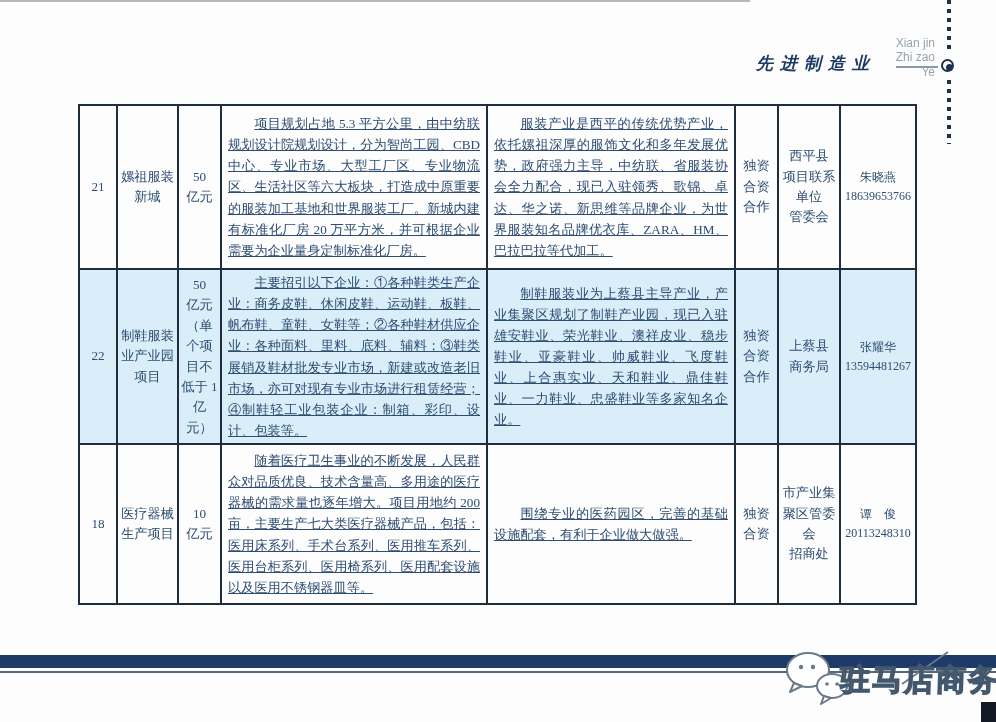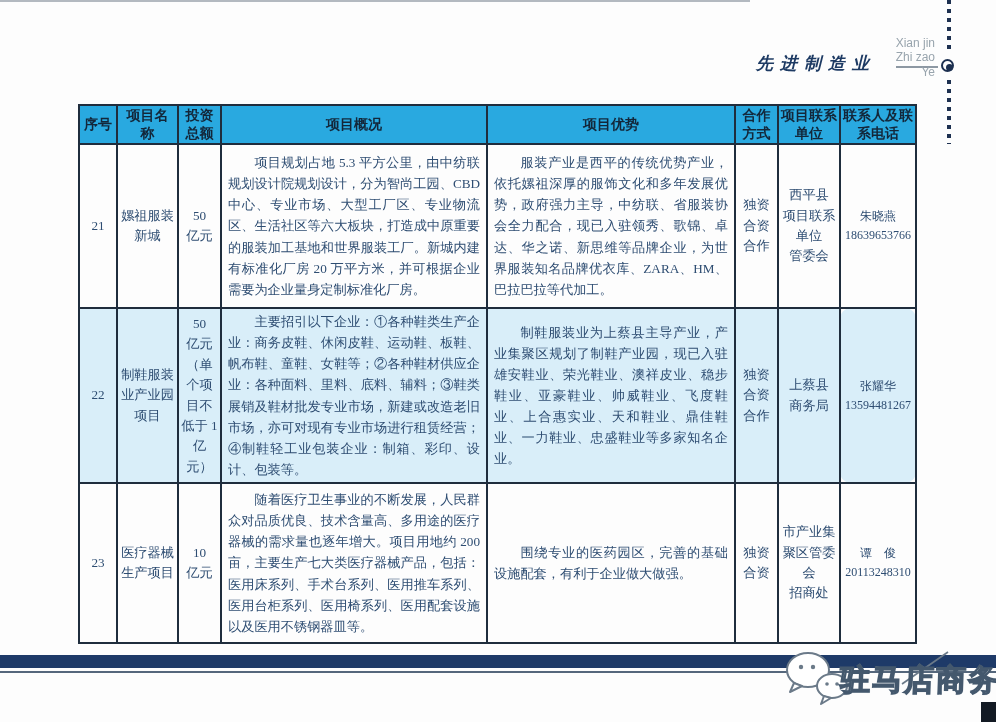--- a/index.html
+++ b/index.html
@@ -56,25 +56,25 @@
   }
   table.projects th {
     background: #29a9e0; color: #13273a;
     font-size: 14px; font-weight: bold; line-height: 1.25;
     text-align: center; padding: 1px 2px;
   }
   td.center {
     text-align: center; font-size: 13.2px; line-height: 1.55;
     white-space: pre-line; padding: 1px 2px;
   }
-  td.contact { font-size: 12px; border-radius: 11px; }
+  td.contact { font-size: 12px; }
   td.para p {
     margin: 0; padding: 2px 6px;
     font-size: 13.2px; line-height: 1.6;
-    text-indent: 2em; text-align: justify;
+    text-indent: 2em; text-align: justify; text-decoration: underline;
   }
   tr.alt td { background: #d9eef9; }
   
   .footer-bar { position: absolute; left: 0; top: 655px; width: 996px; height: 13px; background: #1e3a68; z-index: 1; }
   .footer-rule { position: absolute; left: 0; top: 671px; width: 996px; height: 2px; background: #55677c; z-index: 1; }
   .logo-wrap { position: absolute; left: 780px; top: 636px; width: 212px; height: 72px; z-index: 2; }
   .logo-svg { position: absolute; left: 0; top: 12px; }
   .brand-name {
     position: absolute; left: 60px; top: 24px;
     font-size: 30px; font-weight: bold; color: #ffffff;
@@ -103,30 +103,20 @@
     <col style="width:38px">
       <col style="width:61px">
       <col style="width:43px">
     <col style="width:266px">
       <col style="width:248px">
       <col style="width:43px">
     <col style="width:62px">
       <col style="width:76px">
   </colgroup>
   <tbody>
-      <tr style="height:39px">
-    <th>序号</th>
-    <th>项目名称</th>
-    <th>投资总额</th>
-    <th>项目概况</th>
-    <th>项目优势</th>
-    <th>合作方式</th>
-    <th>项目联系单位</th>
-    <th>联系人及联系电话</th>
-  </tr>
   <tr style="height:164px">
     <td class="center">21</td>
     <td class="center">嫘祖服装
 新城</td>
     <td class="center">50
 亿元</td>
     <td class="para">
           <p>项目规划占地 5.3 平方公里，由中纺联规划设计院规划设计，分为智尚工园、CBD 中心、专业市场、大型工厂区、专业物流区、生活社区等六大板块，打造成中原重要的服装加工基地和世界服装工厂。新城内建有标准化厂房 20 万平方米，并可根据企业需要为企业量身定制标准化厂房。</p>
         </td>
     <td class="para">
@@ -161,21 +151,21 @@
         </td>
     <td class="center">独资
 合资
 合作</td>
     <td class="center">上蔡县
 商务局</td>
     <td class="center contact">张耀华
 13594481267</td>
   </tr>
   <tr style="height:160px">
-    <td class="center">23</td>
+    <td class="center">18</td>
     <td class="center">医疗器械
 生产项目</td>
     <td class="center">10
 亿元</td>
     <td class="para">
           <p>随着医疗卫生事业的不断发展，人民群众对品质优良、技术含量高、多用途的医疗器械的需求量也逐年增大。项目用地约 200 亩，主要生产七大类医疗器械产品，包括：医用床系列、手术台系列、医用推车系列、医用台柜系列、医用椅系列、医用配套设施以及医用不锈钢器皿等。</p>
         </td>
     <td class="para">
           <p>围绕专业的医药园区，完善的基础设施配套，有利于企业做大做强。</p>
         </td>

